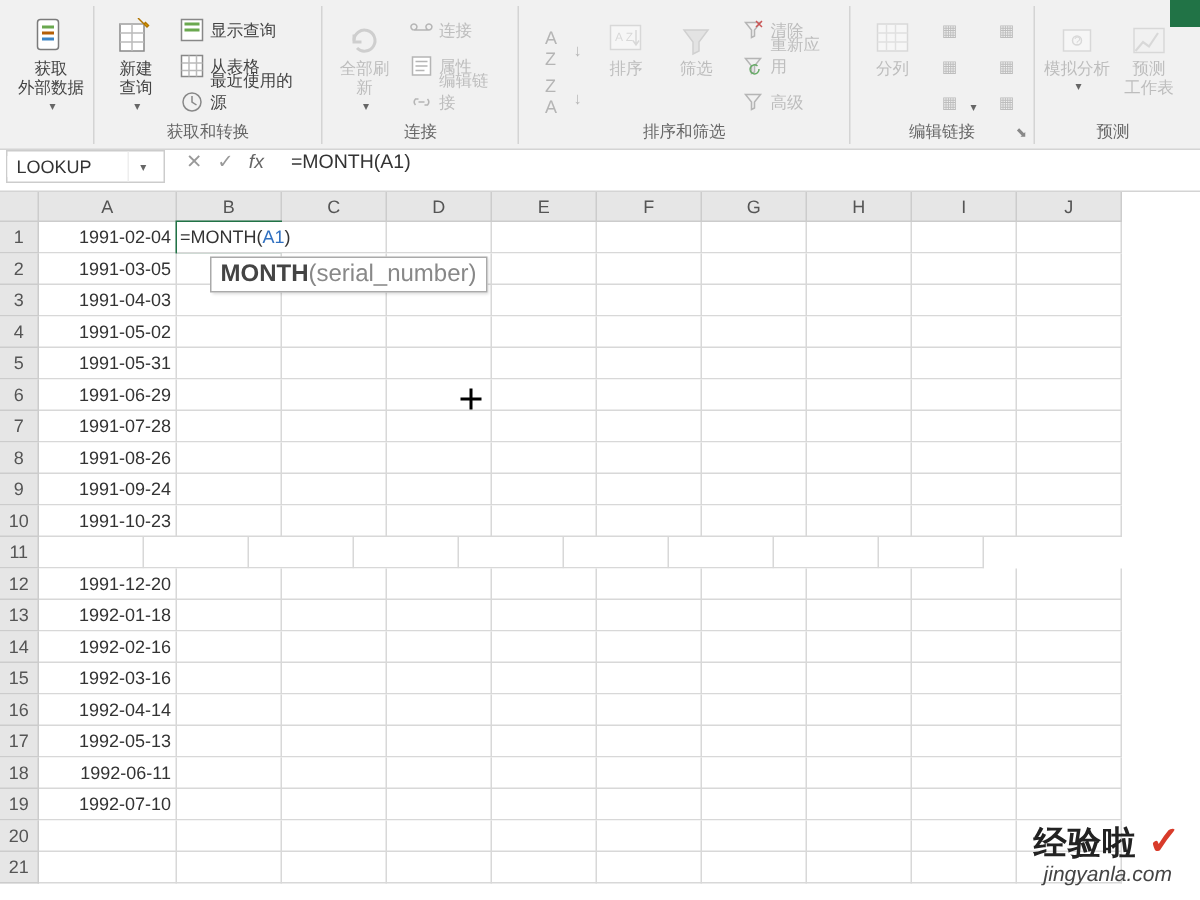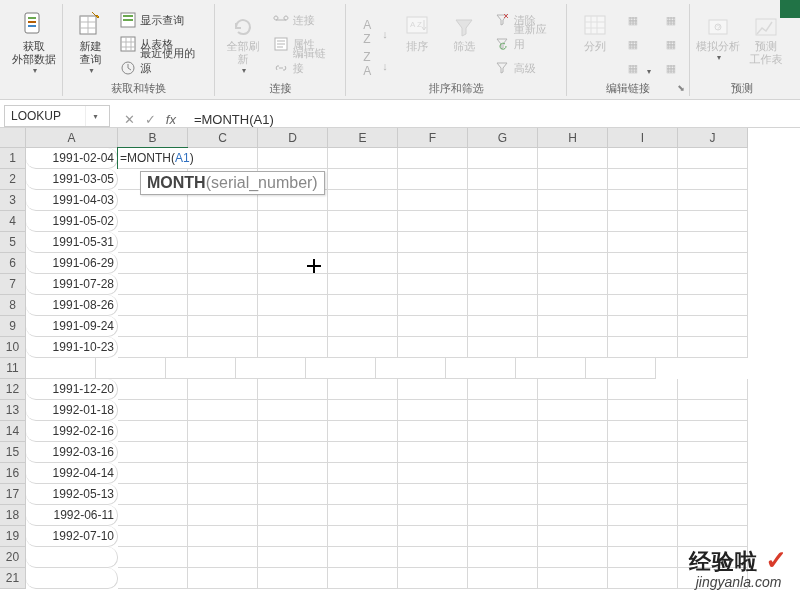--- a/index.html
+++ b/index.html
@@ -17,41 +17,41 @@
 .big-btn .lbl { line-height: 13px; }
 .big-btn.disabled, .small-btn.disabled { color: #bdbdbd; }
 .big-btn.disabled .ico svg { opacity: 0.4; }
 .small-col { display: flex; flex-direction: column; gap: 2px; padding-top: 2px; }
 .small-btn { display: flex; align-items: flex-end; gap: 4px; font-size: 11px; color: #444; height: 22px; cursor: pointer; padding: 0 4px; }
 .small-btn .ico { width: 16px; height: 16px; display: inline-flex; align-items: center; justify-content: center; }
 .dd { font-size: 8px; color: #666; margin-left: 2px; }
 .dlauncher { position: absolute; right: 2px; bottom: 2px; width: 12px; height: 12px; font-size: 9px; color: #888; cursor: pointer; display:flex; align-items:center; justify-content:center;}
 
 
-.fbar-row { display: flex; align-items: flex-end; height: 28px; border-bottom: 1px solid #d4d4d4; background: #fff; }
+.fbar-row { display: flex; align-items: flex-start; height: 28px; border-bottom: 1px solid #d4d4d4; background: #fff; }
 .namebox { width: 106px; height: 22px; margin: 0 4px; border: 1px solid #ccc; background: #fff; display: flex; align-items: center; }
 .namebox input { border: none; width: 80px; font-size: 12px; padding: 0 6px; outline: none; color: #333; }
 .namebox .dd-btn { width: 18px; height: 100%; display: flex; align-items: center; justify-content: center; border-left: 1px solid #eee; cursor: pointer; }
 .fx-controls { display: flex; align-items: center; gap: 10px; padding: 0 10px; color: #777; }
 .fx-controls span { cursor: pointer; font-size: 13px; }
 .fx-label { font-style: italic; font-size: 13px; color: #666; }
 .formula-input { flex: 1; border: none; font-size: 13px; padding: 0 8px; outline: none; color: #333; }
 
 
 .grid { position: relative; height: calc(600px - 128px); overflow: hidden; }
 .corner { position: absolute; left: 0; top: 0; width: 26px; height: 20px; background: #e6e6e6; border-right: 1px solid #ccc; border-bottom: 1px solid #ccc; }
 .col-headers { position: absolute; left: 26px; top: 0; height: 20px; display: flex; }
 .col-h { width: 70px; text-align: center; font-size: 12px; color: #555; background: #e6e6e6; border-right: 1px solid #ccc; border-bottom: 1px solid #ccc; line-height: 20px; cursor: pointer; }
 .col-h.wide { width: 92px; }
 .row-headers { position: absolute; left: 0; top: 20px; width: 26px; }
 .row-h { height: 21px; text-align: center; font-size: 12px; color: #555; background: #e6e6e6; border-right: 1px solid #ccc; border-bottom: 1px solid #ccc; line-height: 21px; cursor: pointer; }
 .cells { position: absolute; left: 26px; top: 20px; }
 .row { display: flex; height: 21px; }
 .cell { width: 70px; height: 21px; border-right: 1px solid #d8d8d8; border-bottom: 1px solid #d8d8d8; font-size: 12px; padding: 0 3px; line-height: 20px; text-align: right; color: #333; position: relative; background: #fff; }
-.cell.wide { width: 92px; border-radius: 10px; }
+.cell.wide { width: 92px; }
 .cell.editing { text-align: left; overflow: visible; z-index: 3; }
 .overflow-text { position: absolute; left: 2px; top: 0; white-space: nowrap; background: #fff; padding-right: 3px; }
 .ref-a1 { color: #3070c0; }
 .active-border { position: absolute; border: 2px solid #217346; pointer-events: none; z-index: 2; }
 .tooltip { position: absolute; background: #fff; border: 1px solid #aaa; font-size: 16px; padding: 2px 6px; color: #444; z-index: 5; box-shadow: 1px 1px 2px rgba(0,0,0,0.15); }
 .tooltip b { font-weight: bold; }
 .tooltip .hint { color: #888; }
 .cursor-cross { position: absolute; width: 14px; height: 14px; pointer-events: none; z-index: 6; }
 .cursor-cross::before, .cursor-cross::after { content: ""; position: absolute; background: #000; }
 .cursor-cross::before { left: 6px; top: 0; width: 2px; height: 14px; }

